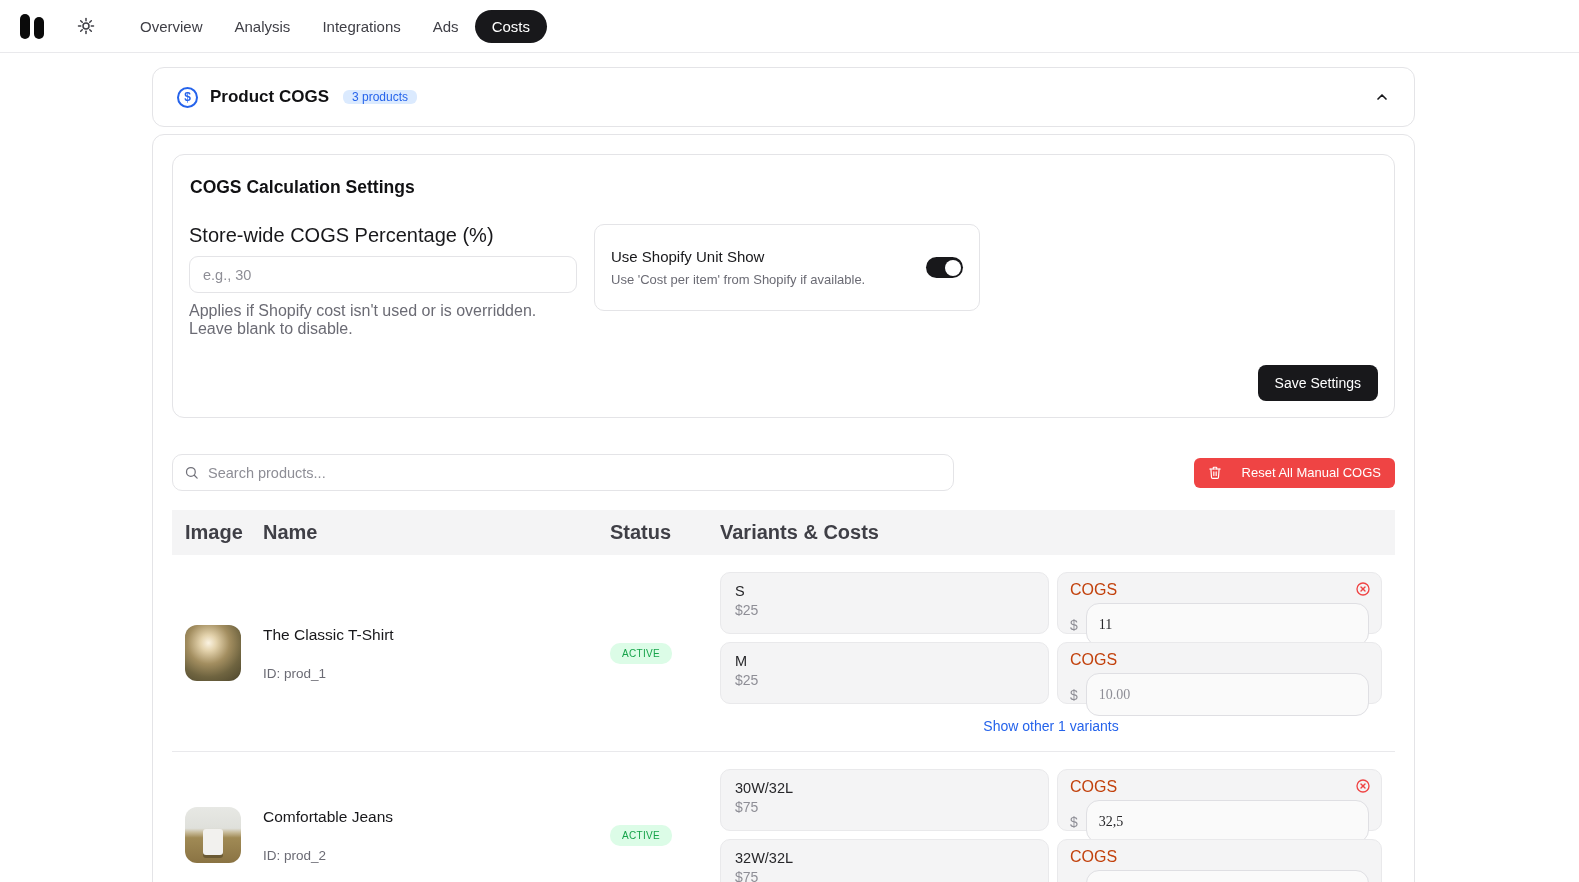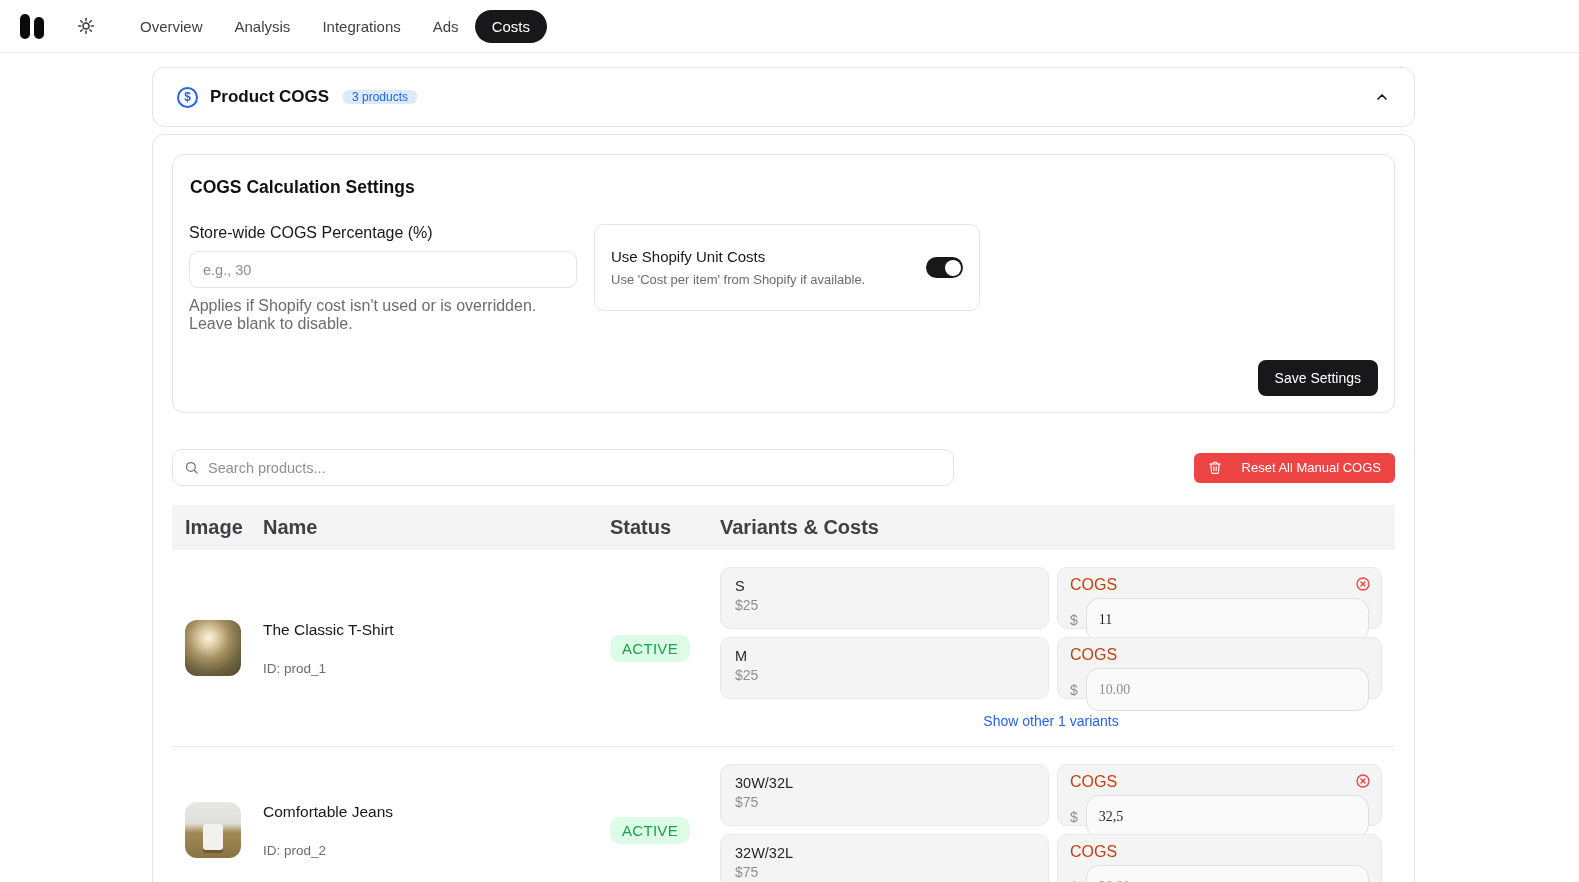--- a/index.html
+++ b/index.html
@@ -33,21 +33,21 @@
     padding: 0 9px; border-radius: 6px; }
   .chevron { margin-left: auto; color: #18181b; display: flex; }
 
   .main-card { margin-top: 7px; padding: 19px; min-height: 790px; }
 
   
   .settings-card { border: 1px solid #e4e4e7; border-radius: 12px; padding: 16px; }
   .settings-title { font-size: 17.5px; font-weight: bold; margin: 6px 0 26px 1px; color: #111113; }
   .settings-grid { display: flex; gap: 17px; align-items: flex-start; }
   .field-col { width: 388px; }
-  .field-label { font-size: 16px; color: #18181b; margin-bottom: 9px; }
+  .field-label { font-size: 20px; color: #18181b; margin-bottom: 9px; }
   .text-input { width: 100%; height: 37px; border: 1px solid #e4e4e7; border-radius: 9px;
     padding: 0 13px; font-size: 14.5px; font-family: inherit; color: #18181b; background: #fff; outline: none; }
   .text-input::placeholder { color: #8e8e96; }
   .field-help { font-size: 16px; color: #6b6b74; margin-top: 9px; }
   .shopify-box { width: 386px; border: 1px solid #e4e4e7; border-radius: 10px;
     padding: 23px 16px; display: flex; align-items: center; }
   .shopify-text { flex: 1; }
   .shopify-title { font-size: 15px; font-weight: 500; color: #18181b; }
   .shopify-desc { font-size: 13px; color: #6b6b74; margin-top: 7px; }
   .toggle { width: 37px; height: 21px; background: #18181b; border-radius: 11px;
@@ -75,21 +75,21 @@
   .thead { background: #f4f4f5; height: 45px; align-items: center; }
   .th { font-size: 20px; font-weight: bold; color: #3f3f46; }
   .trow { border-bottom: 1px solid #e9e9ec; padding-top: 17px; padding-bottom: 17px; align-items: center; }
   .thumb { width: 56px; height: 56px; border-radius: 12px; overflow: hidden; position: relative; }
   .thumb-1 { background: radial-gradient(circle at 42% 32%, #fbf3e2 0%, #e3d2ac 16%, #a38e60 42%, #6f6440 68%, #4c452c 100%); }
   .thumb-2 { background: linear-gradient(180deg, #e7e8e4 0%, #dfe0db 38%, #c9bd9d 45%, #a08a55 55%, #8a7343 100%); }
   .thumb-2 .chair { position: absolute; left: 18px; top: 22px; width: 20px; height: 26px;
     background: #f2f1ee; border-radius: 3px; box-shadow: 0 3px 0 #6b5a33; }
   .pname { font-size: 15.5px; color: #18181b; }
   .pid { font-size: 13.5px; color: #6b6b74; margin-top: 22px; }
-  .status-badge { display: inline-block; background: #dcfce7; color: #16a34a; font-size: 15px;
+  .status-badge { display: inline-block; background: #dcfce7; color: #16a34a; font-size: 10px;
     padding: 5px 12px; border-radius: 10px; letter-spacing: 0.3px; }
   .variants-cell { display: flex; flex-direction: column; gap: 8px; }
   .variant-row { display: flex; gap: 8px; }
   .vcard, .cogs-card { flex: 1; background: #f4f4f5; border: 1px solid #e9e9eb;
     border-radius: 10px; height: 62px; }
   .vcard { padding: 10px 14px; }
   .vtitle { font-size: 14.5px; color: #27272a; }
   .vprice { font-size: 14px; color: #8e8e96; margin-top: 3px; }
   .cogs-card { padding: 8px 12px; position: relative; }
   .cogs-label { font-size: 16px; color: #c2410c; }
@@ -152,21 +152,21 @@
     <div class="settings-card">
       <div class="settings-title">COGS Calculation Settings</div>
       <div class="settings-grid">
         <div class="field-col">
           <div class="field-label">Store-wide COGS Percentage (%)</div>
           <input class="text-input" type="text" placeholder="e.g., 30" style="">
           <div class="field-help">Applies if Shopify cost isn't used or is overridden. Leave blank to disable.</div>
         </div>
         <div class="shopify-box">
           <div class="shopify-text">
-            <div class="shopify-title">Use Shopify Unit Costs</div>
+            <div class="shopify-title">Use Shopify Unit Show</div>
             <div class="shopify-desc">Use 'Cost per item' from Shopify if available.</div>
           </div>
           <button class="toggle">
               <span class="knob"></span>
             </button>
         </div>
       </div>
       <div class="save-row">
         <button class="save-btn">Save Settings</button>
       </div>

